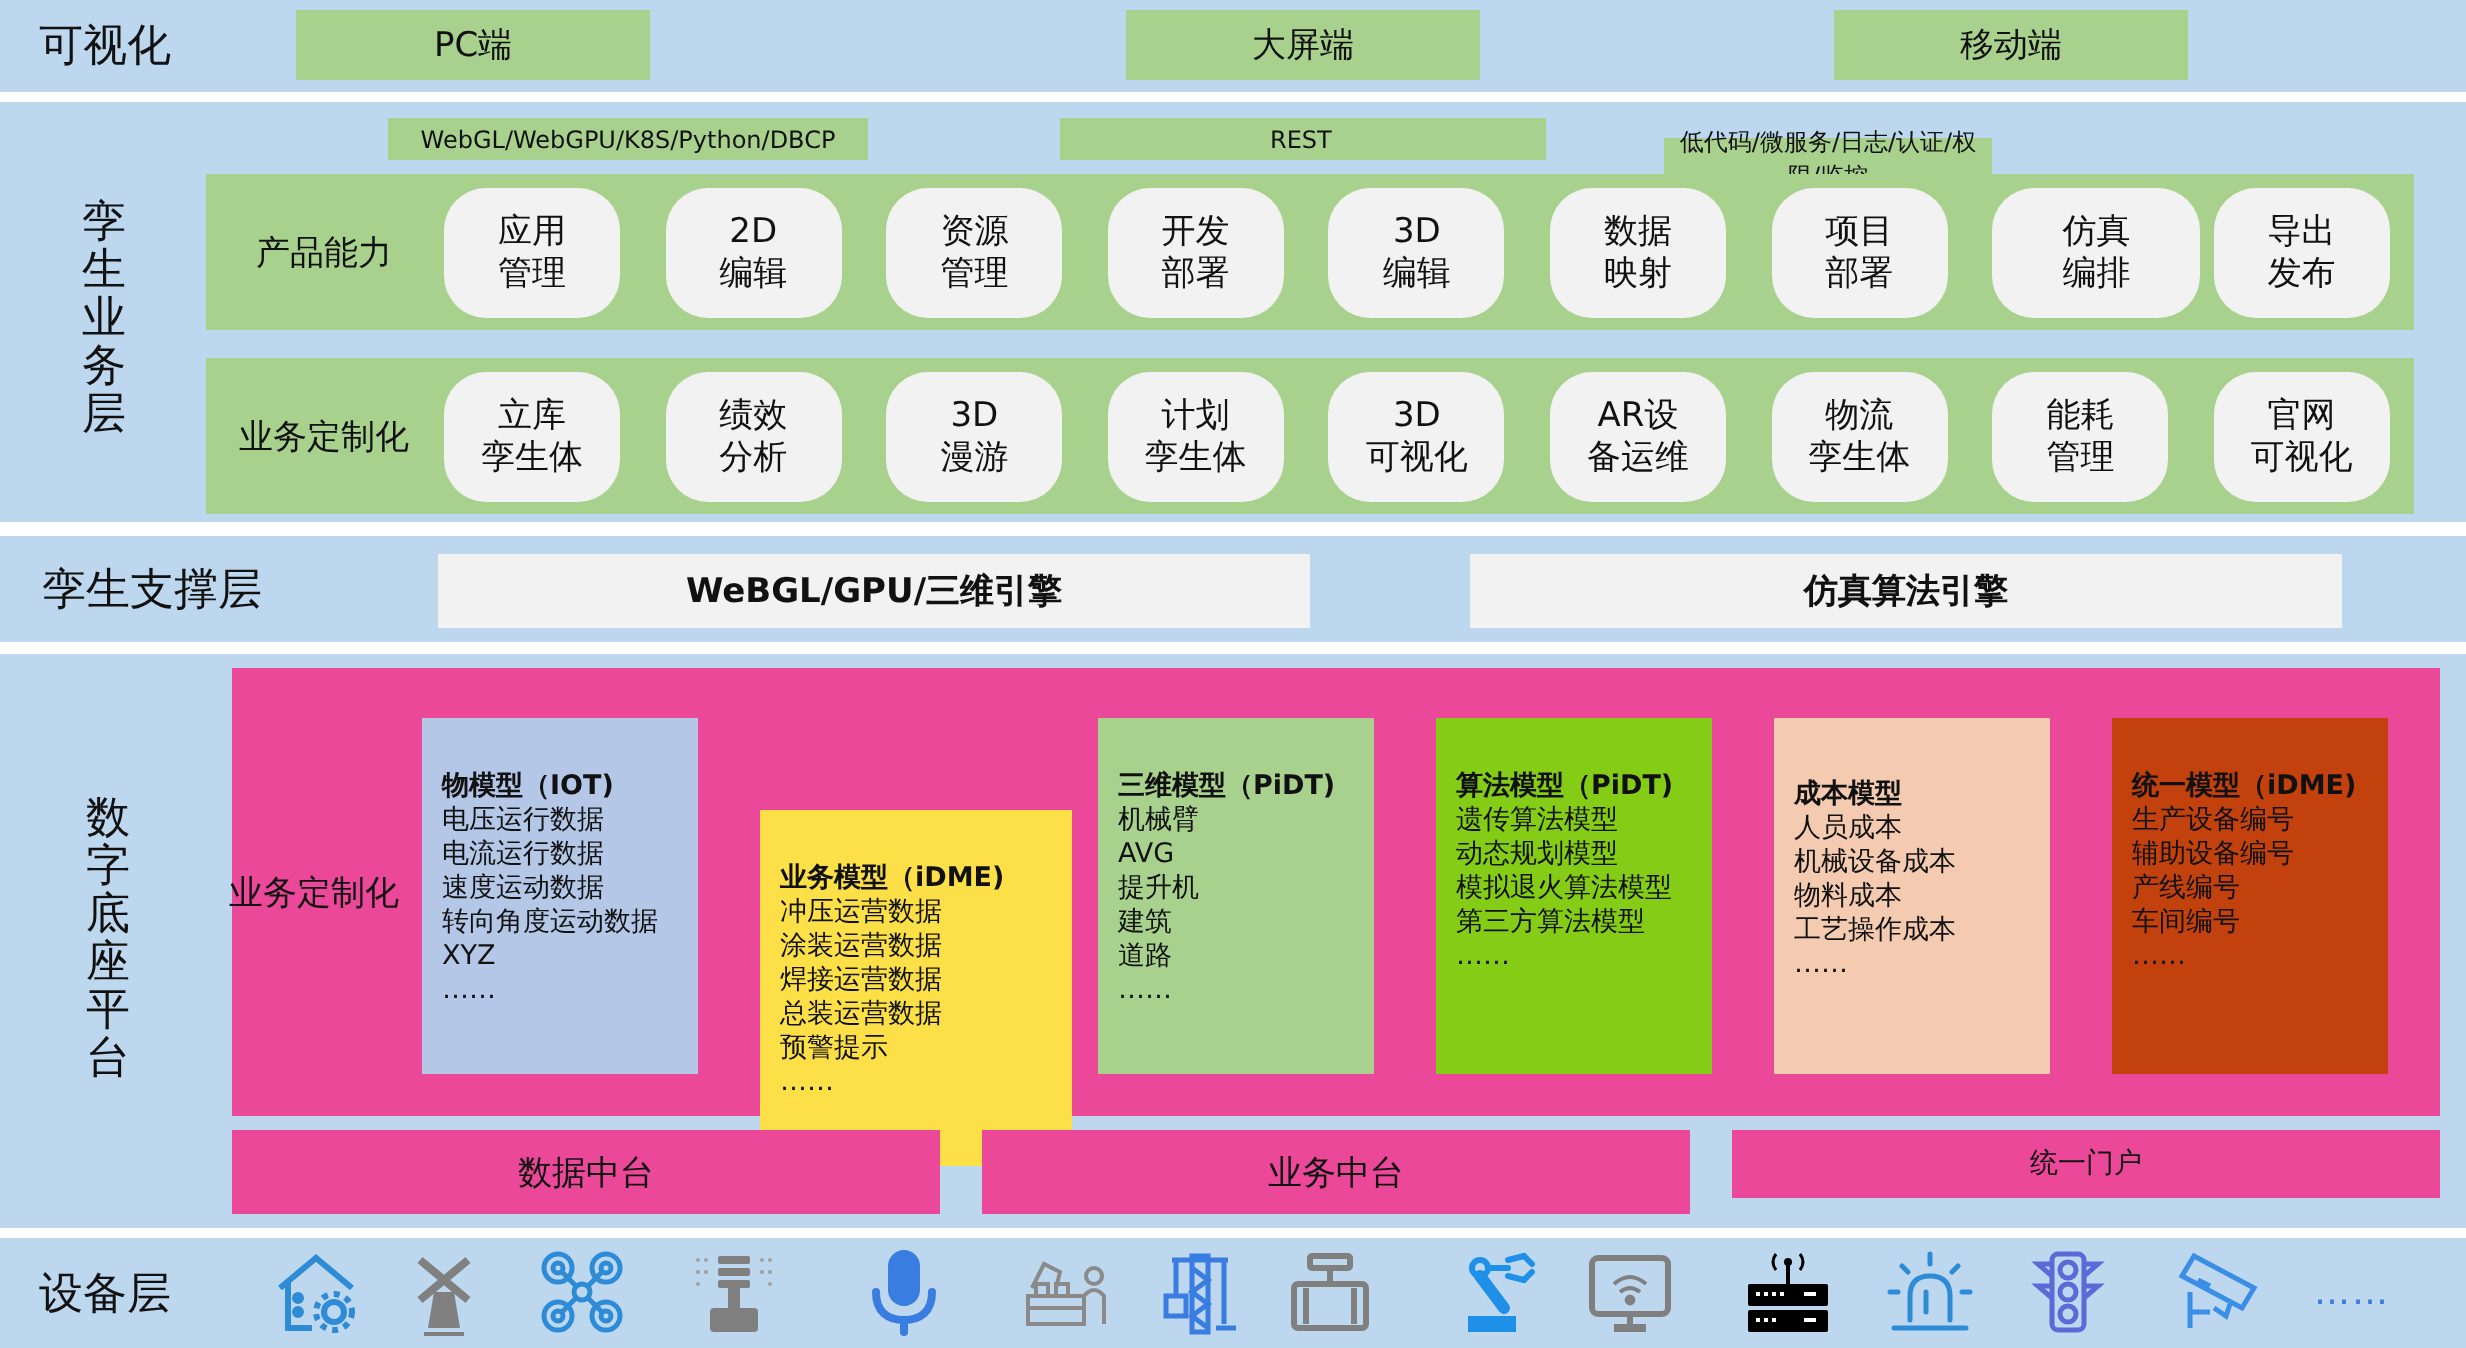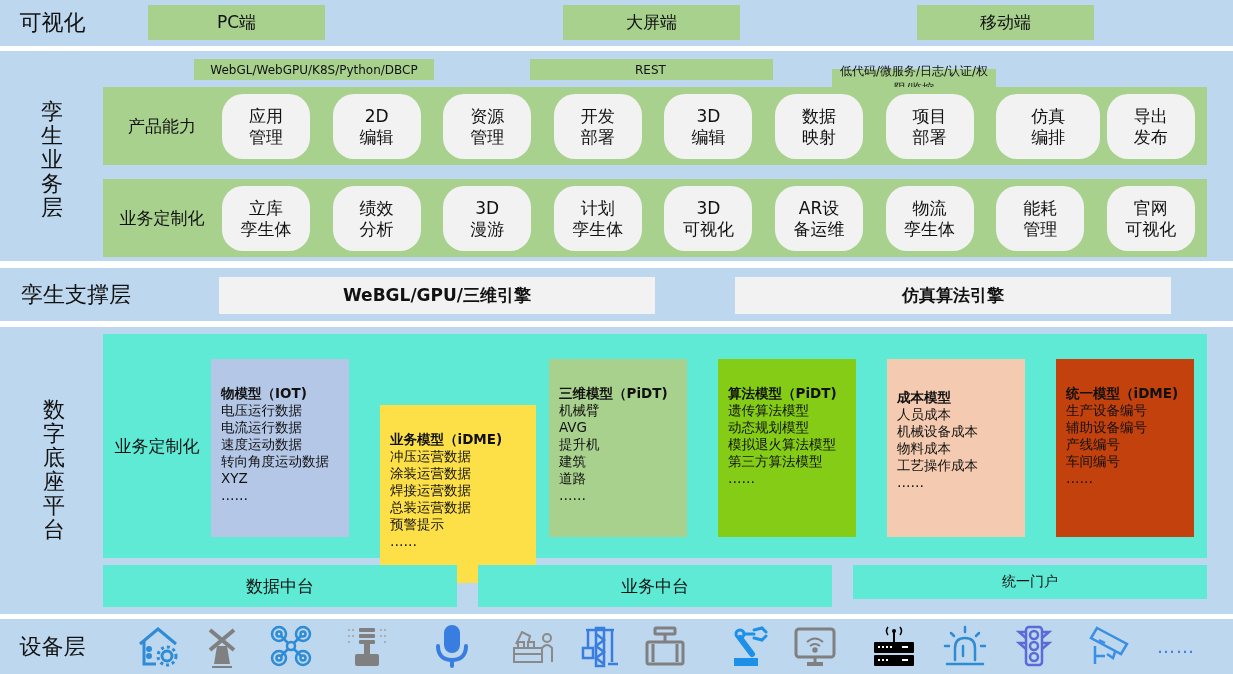--- a/index.html
+++ b/index.html
@@ -7,21 +7,21 @@
     width: 1233px; height: 674px; position: relative; overflow: hidden;
     background: #ffffff;
     font-family: "DejaVu Sans", "Liberation Sans", sans-serif;
     color: #111;
   }
   .band { position: absolute; left: 0; width: 1233px; background: #bdd7ee; }
   .abs { position: absolute; box-sizing: border-box; }
   .center { display: flex; align-items: center; justify-content: center; text-align: center; }
   .green { background: #a9d18e; }
   .light { background: #f2f2f2; }
-  .blue { background: #5eead4; }
+  .blue { background: #ec4899; margin-left: 13px; }
   .layer-title { font-size: 22px; color: #111; }
   .vtitle { font-size: 22px; line-height: 24px; width: 28px; text-align: center; word-break: break-all; }
   .tag { font-size: 12px; }
   .cell { font-size: 17px; line-height: 21px; white-space: pre-line; border-radius: 21px; }
   .rowlabel { font-size: 17px; }
   .model { font-size: 13.5px; line-height: 17px; padding: 26px 0 0 10px; }
   .model .mtitle { font-weight: bold; }
   .model div { white-space: nowrap; }
   .icon { position: absolute; top: 624px; width: 44px; height: 44px; }
   .icon svg { width: 44px; height: 44px; }

